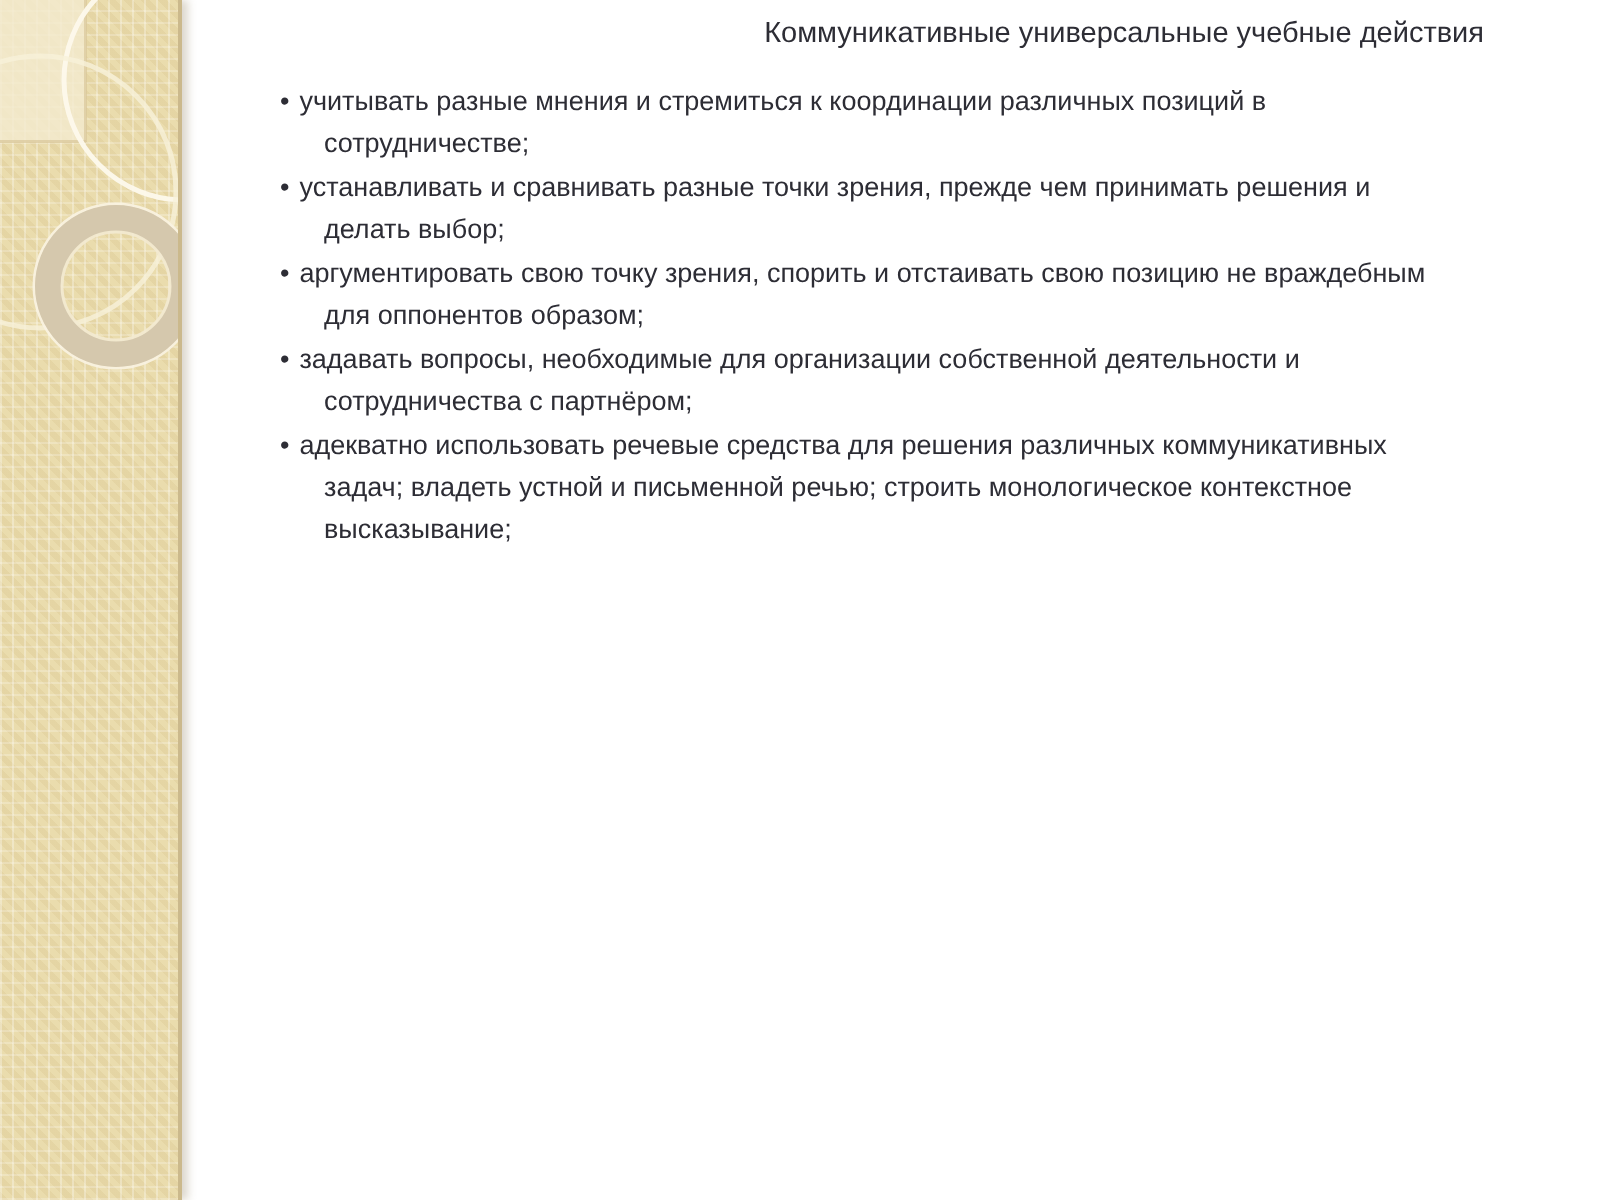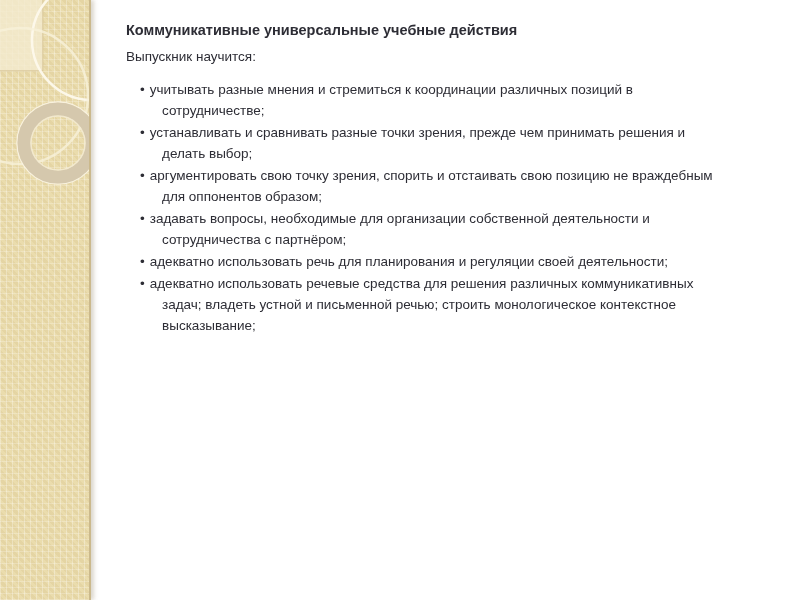--- a/index.html
+++ b/index.html
@@ -33,22 +33,23 @@
   
   .content {
     position: absolute;
     left: 126px; top: 7px;
     width: 616px;
     color: #2d2d35;
   }
   .content h1 {
     font-size: 14.5px;
     line-height: 21px;
-    font-weight: bold;
-    margin: 13px 0 5px 0;
+    font-weight: normal;
+    margin: 0 0 5px 0;
+    text-align: right;
   }
   .subtitle {
     font-size: 13.5px;
     line-height: 21px;
     margin: 0 0 2px 0;
   }
   ul.bullets {
     list-style: none;
     margin: 12px; padding: 0;
   }
@@ -77,34 +78,32 @@
       <circle cx="20" cy="96" r="68" fill="none" stroke="#f8f1da" stroke-width="2.5" opacity="0.8"></circle>
 
       <circle cx="58" cy="143" r="41" fill="none" stroke="#f9f3e2" stroke-width="1.5" opacity="0.9"></circle>
       <circle cx="58" cy="143" r="34" fill="none" stroke="#d5c8ad" stroke-width="13"></circle>
       <circle cx="58" cy="143" r="27" fill="none" stroke="#f3ead2" stroke-width="1.5" opacity="0.9"></circle>
     </svg>
   </div>
 
   <div class="content">
     <h1>Коммуникативные универсальные учебные действия</h1>
-    <p class="subtitle">Выпускник научится:</p>
     <ul class="bullets">
 
         <li><span class="marker">•</span><span>учитывать разные мнения и стремиться к координации различных позиций в сотрудничестве;</span></li>
 
 
         <li><span class="marker">•</span><span>устанавливать и сравнивать разные точки зрения, прежде чем принимать решения и делать выбор;</span></li>
 
         <li><span class="marker">•</span><span>аргументировать свою точку зрения, спорить и отстаивать свою позицию не враждебным для оппонентов образом;</span></li>
 
         <li><span class="marker">•</span><span>задавать вопросы, необходимые для организации собственной деятельности и сотрудничества с партнёром;</span></li>
 
 
-        <li><span class="marker">•</span><span>адекватно использовать речь для планирования и регуляции своей деятельности;</span></li>
 
         <li><span class="marker">•</span><span>адекватно использовать речевые средства для решения различных коммуникативных задач; владеть устной и письменной речью; строить монологическое контекстное высказывание;</span></li>
 
 
 
       </ul>
   </div>
 
 </div>
 

